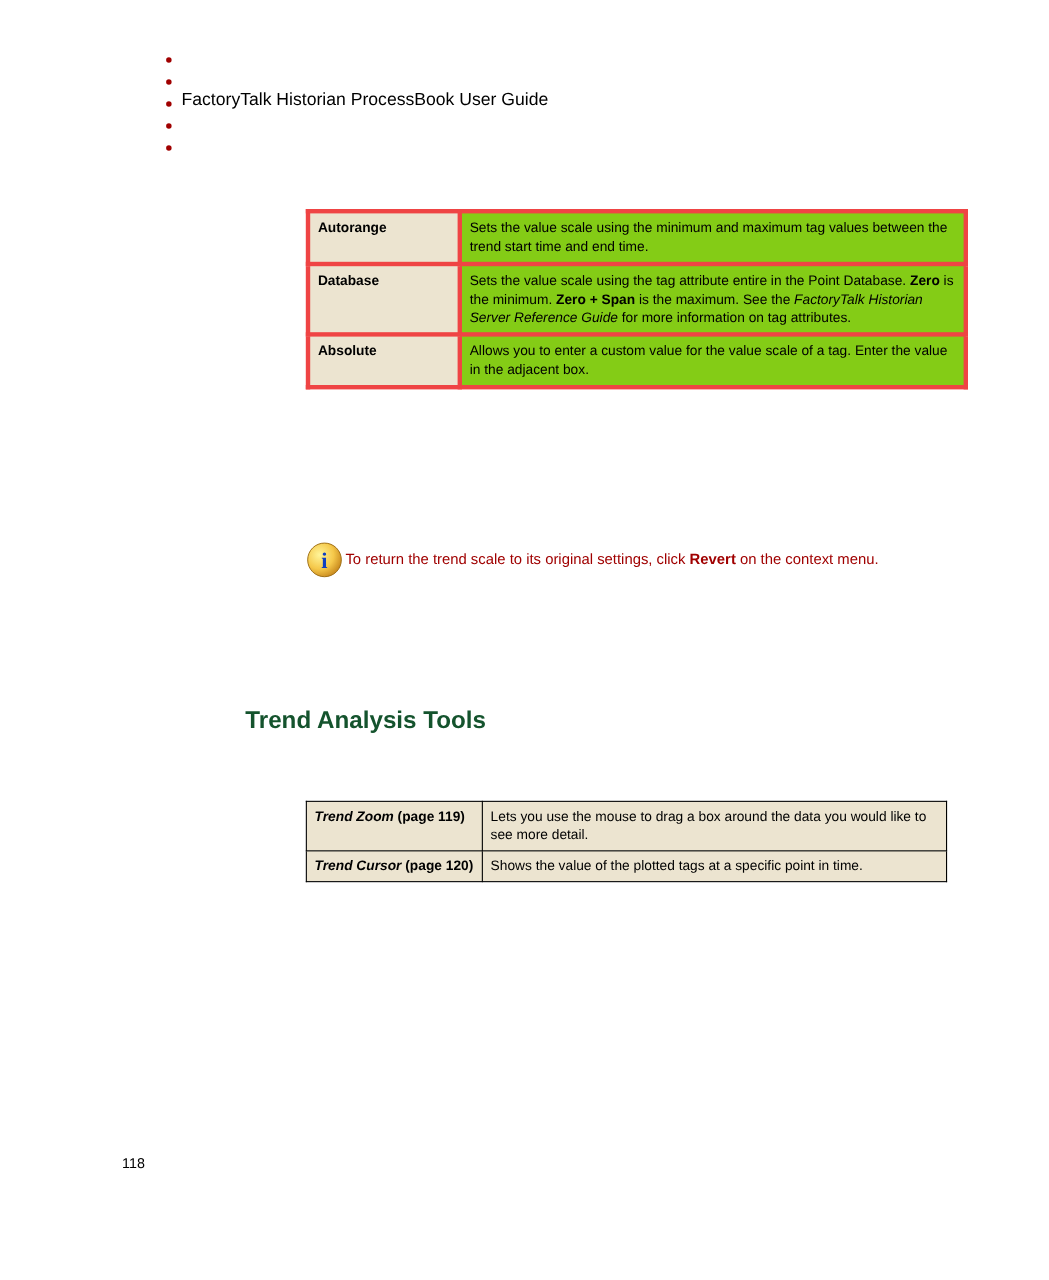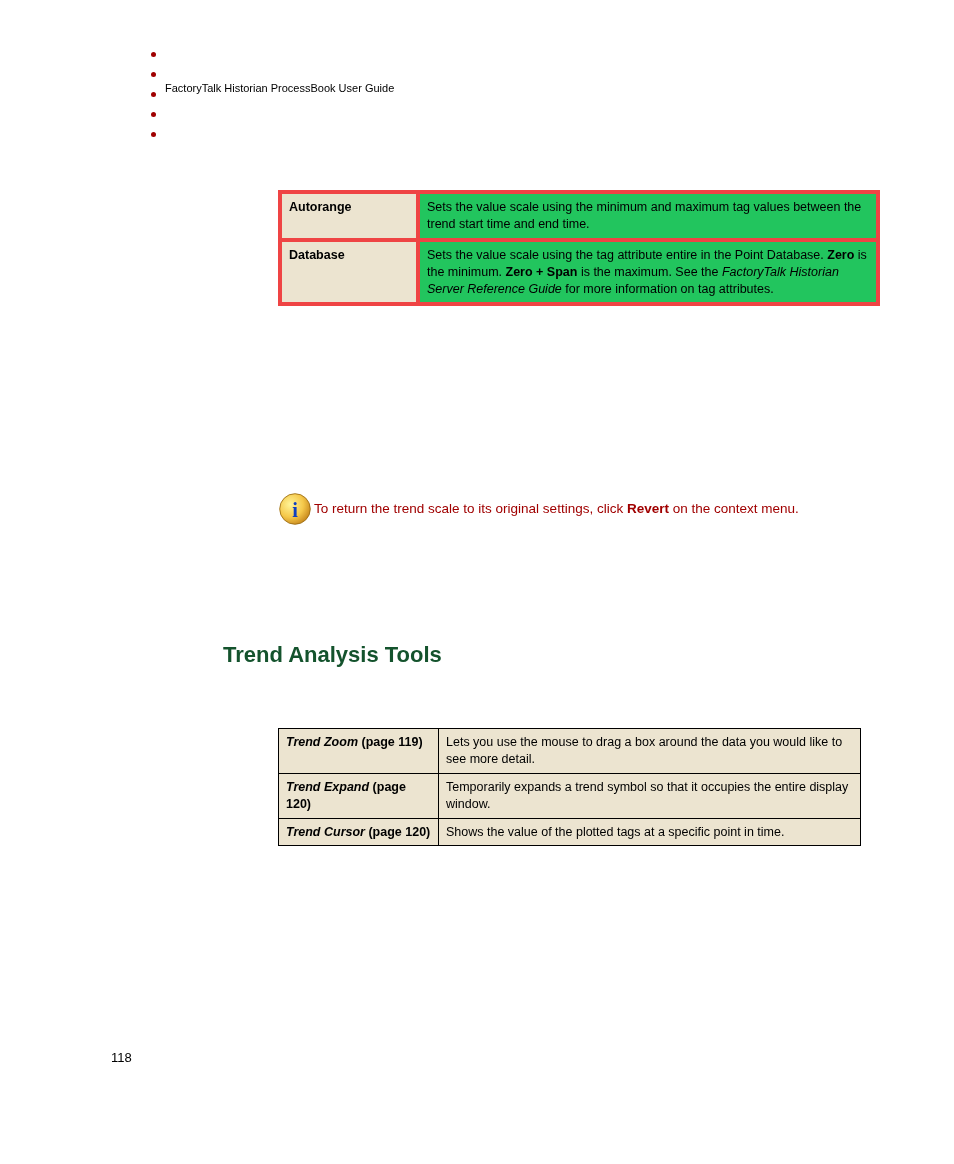--- a/index.html
+++ b/index.html
@@ -26,21 +26,21 @@
     width: 5px;
     height: 5px;
     background: #a00000;
     border-radius: 50%;
     margin-bottom: 15px;
   }
   .running-header {
     position: absolute;
     left: 165px;
     top: 82px;
-    font-size: 11px;
+    font-size: 16px;
     color: #000;
   }
   .content {
     position: absolute;
     left: 278px;
     top: 190px;
     width: 602px;
   }
   table.def {
     border-collapse: collapse;
@@ -52,21 +52,21 @@
     padding: 5px 7px;
     vertical-align: top;
     line-height: 1.35;
   }
   table.def td.label {
     background: #ece4d0;
     width: 120px;
     font-weight: bold;
   }
   table.def td.desc {
-    background: #22c55e;
+    background: #84cc16;
   }
   .bold { font-weight: bold; margin-top: 32px; }
   .italic { font-style: italic; }
   .note-block {
     position: absolute;
     left: 278px;
     top: 492px;
     width: 602px;
     color: #a00000;
     font-size: 13.5px;
@@ -137,20 +137,24 @@
           <tr>
         <td class="label">Autorange</td>
         <td class="desc">Sets the value scale using the minimum and maximum tag values between the trend start time and end time.</td>
       </tr>
       <tr>
         <td class="label">Database</td>
         <td class="desc">
           <span>Sets the value scale using the tag attribute entire in the Point Database. </span><span class="bold">Zero</span><span> is the minimum. </span><span class="bold">Zero + Span</span><span> is the maximum. See the </span><span class="italic">FactoryTalk Historian Server Reference Guide</span><span> for more information on tag attributes.</span>
         </td>
       </tr>
+      <tr>
+        <td class="label">Absolute</td>
+        <td class="desc">Allows you to enter a custom value for the value scale of a tag. Enter the value in the adjacent box.</td>
+      </tr>
     </tbody>
       </table>
   </div>
 
   <div class="note-block">
     <span class="info-icon">
       <svg viewBox="0 0 40 40" width="34" height="34">
         <defs>
           <radialGradient id="g1" cx="35%" cy="35%" r="70%">
             <stop offset="0%" stop-color="#fff59a"></stop>
@@ -170,26 +174,20 @@
     <table class="tools">
       <tbody>
           <tr>
         <td class="tl">
           <span class="bold italic">Trend Zoom</span><span class="bold"> (page 119)</span>
         </td>
         <td>Lets you use the mouse to drag a box around the data you would like to see more detail.</td>
       </tr>
       <tr>
         <td class="tl">
-          <span class="bold italic">Trend Expand</span><span class="bold"> (page 120)</span>
-        </td>
-        <td>Temporarily expands a trend symbol so that it occupies the entire display window.</td>
-      </tr>
-      <tr>
-        <td class="tl">
           <span class="bold italic">Trend Cursor</span><span class="bold"> (page 120)</span>
         </td>
         <td>Shows the value of the plotted tags at a specific point in time.</td>
       </tr>
     </tbody>
       </table>
   </div>
 
   <div class="page-number">118</div>
 

